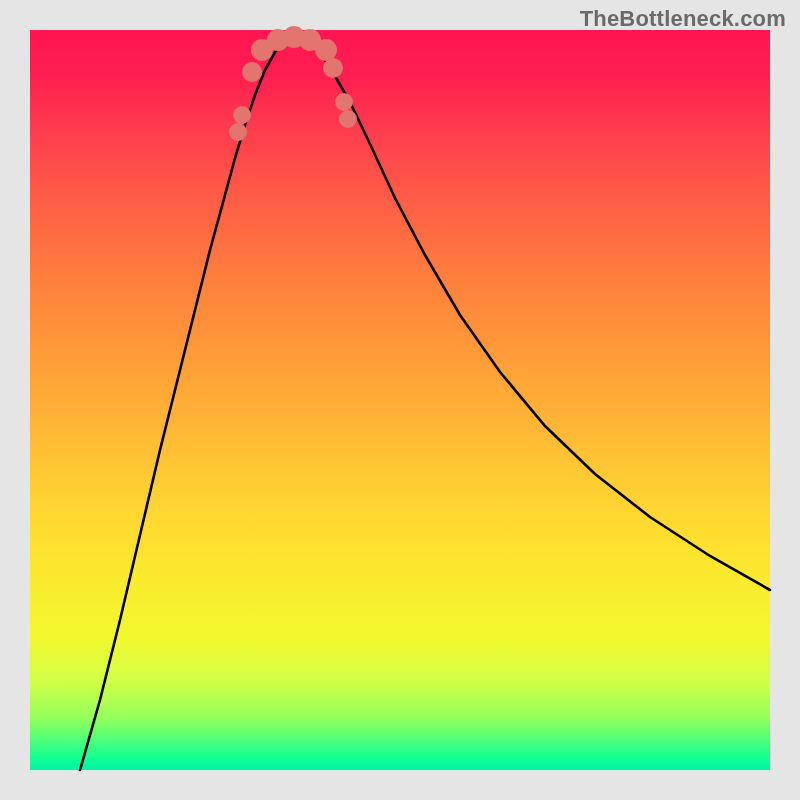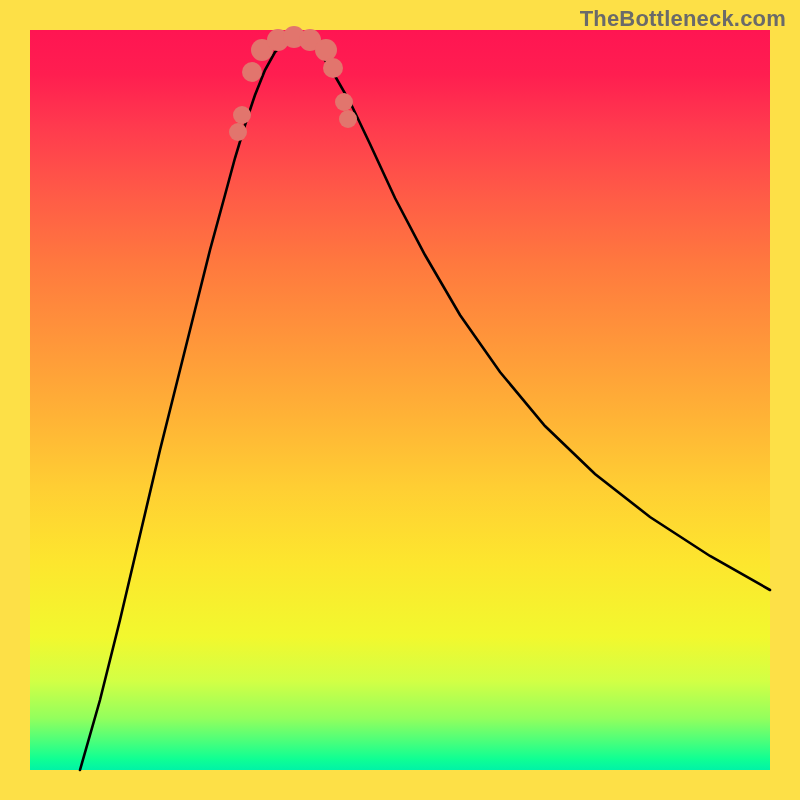--- a/index.html
+++ b/index.html
@@ -8,21 +8,21 @@
     width: 800px;
     height: 800px;
     background: #000;
     overflow: hidden;
     font-family: Arial, Helvetica, sans-serif;
   }
   .stage {
     position: relative;
     width: 800px;
     height: 800px;
-    background: #fde047;
+    background: #e5e5e5;
   }
   .watermark {
     position: absolute;
     top: 6px;
     right: 14px;
     color: #6a6a6a;
     font-size: 22px;
     font-weight: 600;
     letter-spacing: 0.2px;
     user-select: none;

